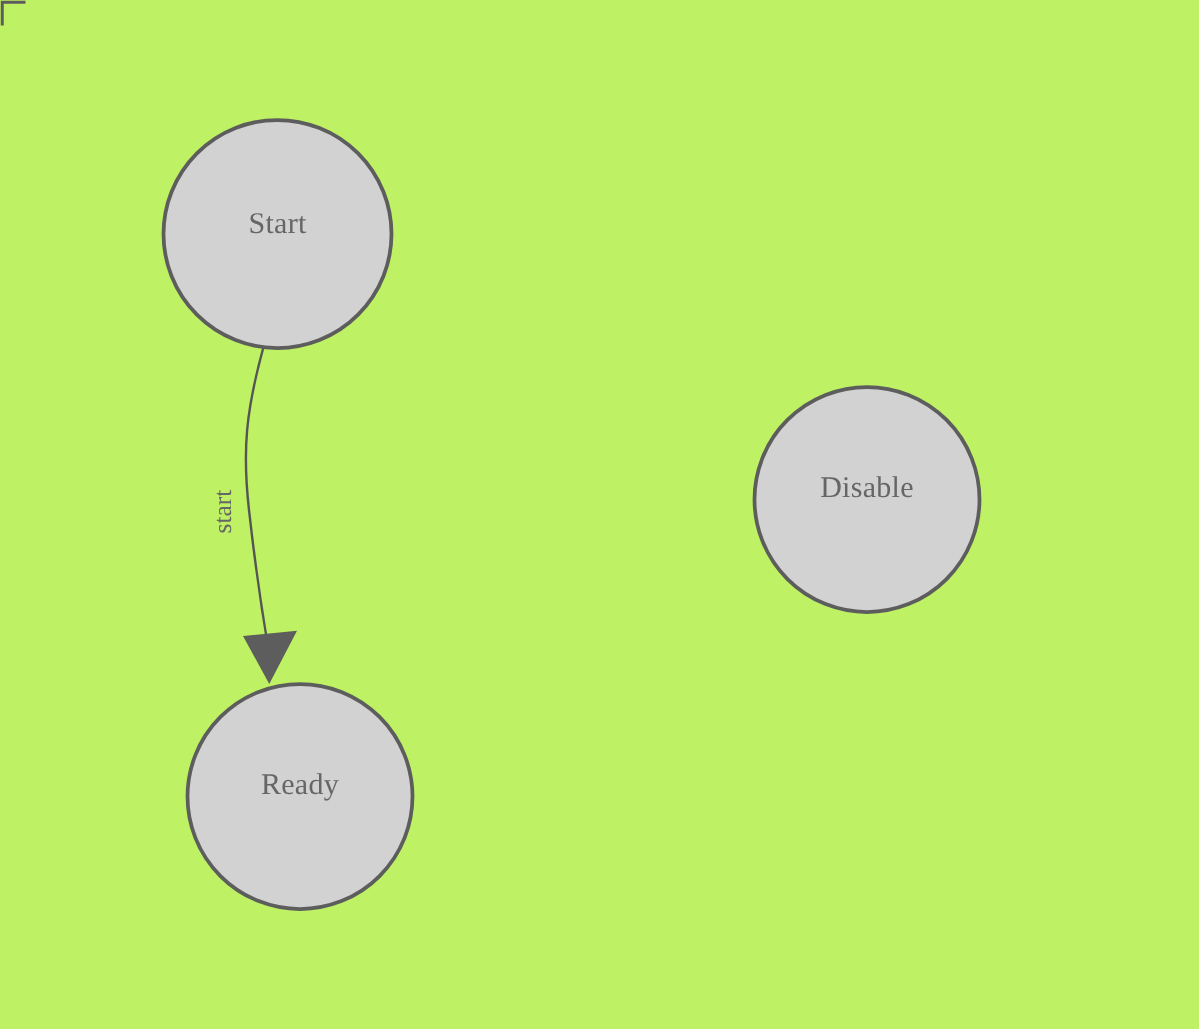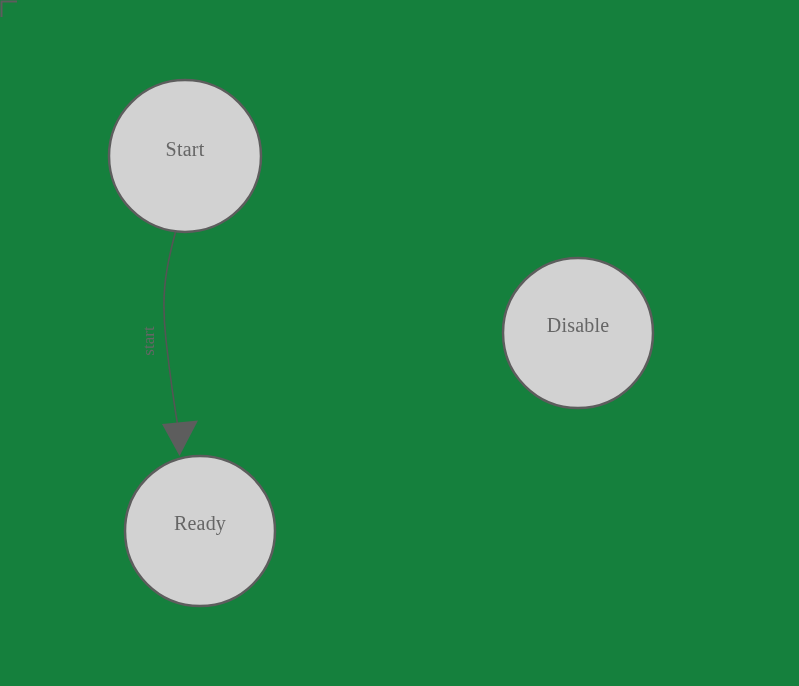--- a/index.html
+++ b/index.html
@@ -8,21 +8,21 @@
     padding: 0;
     background: #ffffff;
   }
   body {
     font-family: "Liberation Serif", "DejaVu Serif", serif;
   }
   #canvas-wrap {
     position: relative;
     width: 799px;
     height: 686px;
-    background: #15803d;
+    background: #bef264;
     overflow: hidden;
   }
   #diagram-svg {
     position: absolute;
     left: 0;
     top: 0;
     display: block;
   }
   .node-shape {
     

